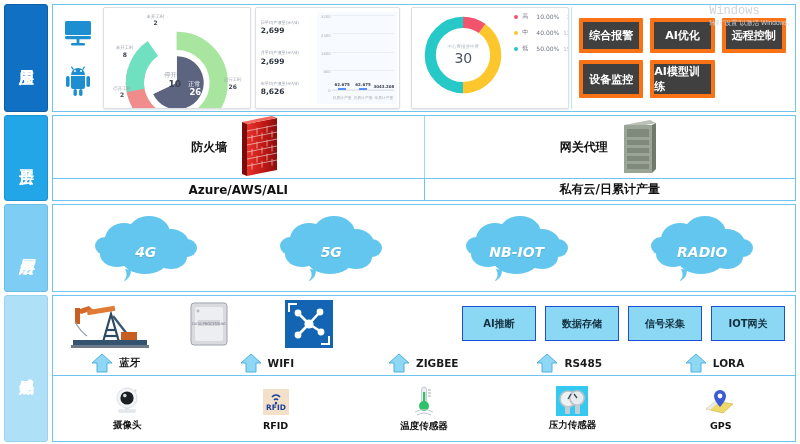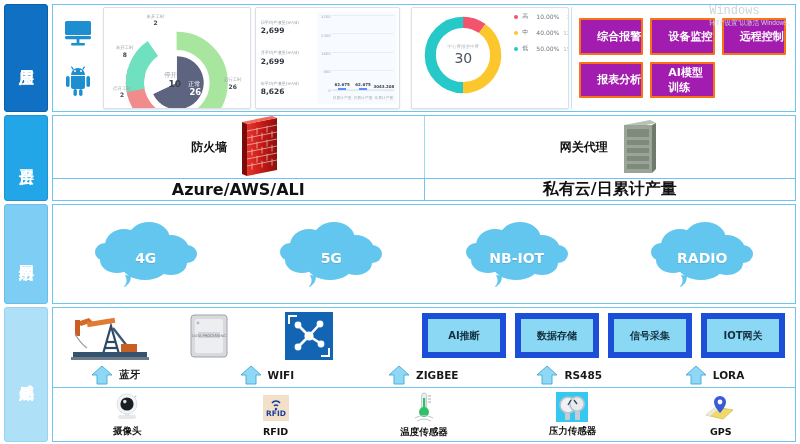--- a/index.html
+++ b/index.html
@@ -26,23 +26,23 @@
   .app-icons{width:46px;flex:none;display:flex;flex-direction:column;
              align-items:center;justify-content:space-around;padding:4px 0;}
   .app-charts{flex:1;display:flex;gap:4px;min-width:0;}
   .card{border:1px solid #dcdfe6;background:#fff;border-radius:2px;
         box-shadow:0 1px 2px rgba(0,0,0,.10);box-sizing:border-box;flex:1;
         min-width:0;position:relative;overflow:hidden;}
   .app-buttons{width:222px;flex:none;border-left:1px solid #bfe3f7;
                display:grid;grid-template-columns:1fr 1fr 1fr;
                grid-template-rows:1fr 1fr;gap:7px;padding:11px 7px;
                box-sizing:border-box;}
-  .btn{background:#a21caf;border:2px solid #f97316;color:#fff;font-size:11px;
+  .btn{background:#404040;border:4px solid #f97316;color:#fff;font-size:11px;
        font-weight:bold;display:flex;align-items:center;justify-content:center;
-       border-radius:1px;padding-left:16px;}
+       border-radius:1px;}
 
   
   .c1{display:flex;flex-direction:column;padding:3px;}
   .c1-top{flex:1;position:relative;}
   .dot{width:3px;height:3px;border-radius:50%;flex:none;}
   .c1-lbl{position:absolute;font-size:4.5px;color:#9aa0a8;text-align:center;
           line-height:1.25;}
   .c1-lbl b{display:block;color:#3d4450;font-size:6px;}
 
   
@@ -84,40 +84,40 @@
 
   
   .l2-row{height:86px;}
   .plat-top{flex:1;display:flex;}
   .plat-cell{flex:1;display:flex;align-items:center;justify-content:center;
              gap:12px;border-right:1px solid #9fd8f3;}
   .plat-cell:last-child{border-right:none;}
   .plat-lb{font-size:12px;color:#111;font-weight:bold;}
   .plat-bot{height:28px;display:flex;border-top:1px solid #6fc5ef;}
   .plat-bcell{flex:1;display:flex;align-items:center;justify-content:center;
-              font-size:16px;font-weight:bold;color:#111;
+              font-size:12px;font-weight:bold;color:#111;
               border-right:1px solid #6fc5ef;}
   .plat-bcell:last-child{border-right:none;}
 
   
-  .l3-row{height:100px;}
+  .l3-row{height:88px;font-style:italic;}
   .net{flex:1;display:flex;align-items:center;justify-content:space-around;}
   .cloudwrap{position:relative;width:110px;height:70px;}
   .cloudtxt{position:absolute;left:0;right:0;top:31px;text-align:center;
             color:#fff;font-size:14px;font-weight:bold;
             text-shadow:0 1px 1px rgba(0,0,0,.12);}
 
   
   .l4-row{flex:1;}
   .per-top{height:55px;display:flex;align-items:center;box-sizing:border-box;
            padding:0 6px;}
   .per-dev{width:100px;display:flex;align-items:center;justify-content:center;}
   .edge-boxes{flex:1;display:flex;justify-content:flex-end;gap:9px;
               padding-right:4px;}
-  .ebox{width:72px;height:33px;background:#8bd8f5;border:6px solid #1d4ed8;
+  .ebox{width:72px;height:33px;background:#8bd8f5;border:1px solid #1d4ed8;
         display:flex;align-items:center;justify-content:center;font-size:10px;
         color:#14303f;font-weight:bold;}
   .arrows{height:24px;display:flex;align-items:center;}
   .arrcell{flex:1;display:flex;align-items:center;gap:6px;
            justify-content:center;}
   .arrlbl{font-size:10.5px;font-weight:bold;color:#1a1a1a;min-width:44px;}
   .per-bot{flex:1;border-top:1px solid #6fc5ef;display:flex;}
   .sensor{flex:1;display:flex;flex-direction:column;align-items:center;
           justify-content:center;gap:3px;position:relative;}
   .sname{font-size:9.5px;font-weight:bold;color:#111;}
@@ -285,23 +285,23 @@
                 <span class="pc">50.00%</span>
                 <span class="ct">15</span>
               </div>
             </div>
           </div>
 
         </div>
 
         <div class="app-buttons">
           <div class="btn">综合报警</div>
+          <div class="btn">AI优化</div>
+          <div class="btn">远程控制</div>
           <div class="btn">设备监控</div>
-          <div class="btn">远程控制</div>
-          <div class="btn">报表分析</div>
           <div class="btn">AI模型训练</div>
         </div>
 
       </div>
     </div>
   </div>
 
   <div class="layer l2-row">
     <div class="tab l2">平台层</div>
     <div class="body">

